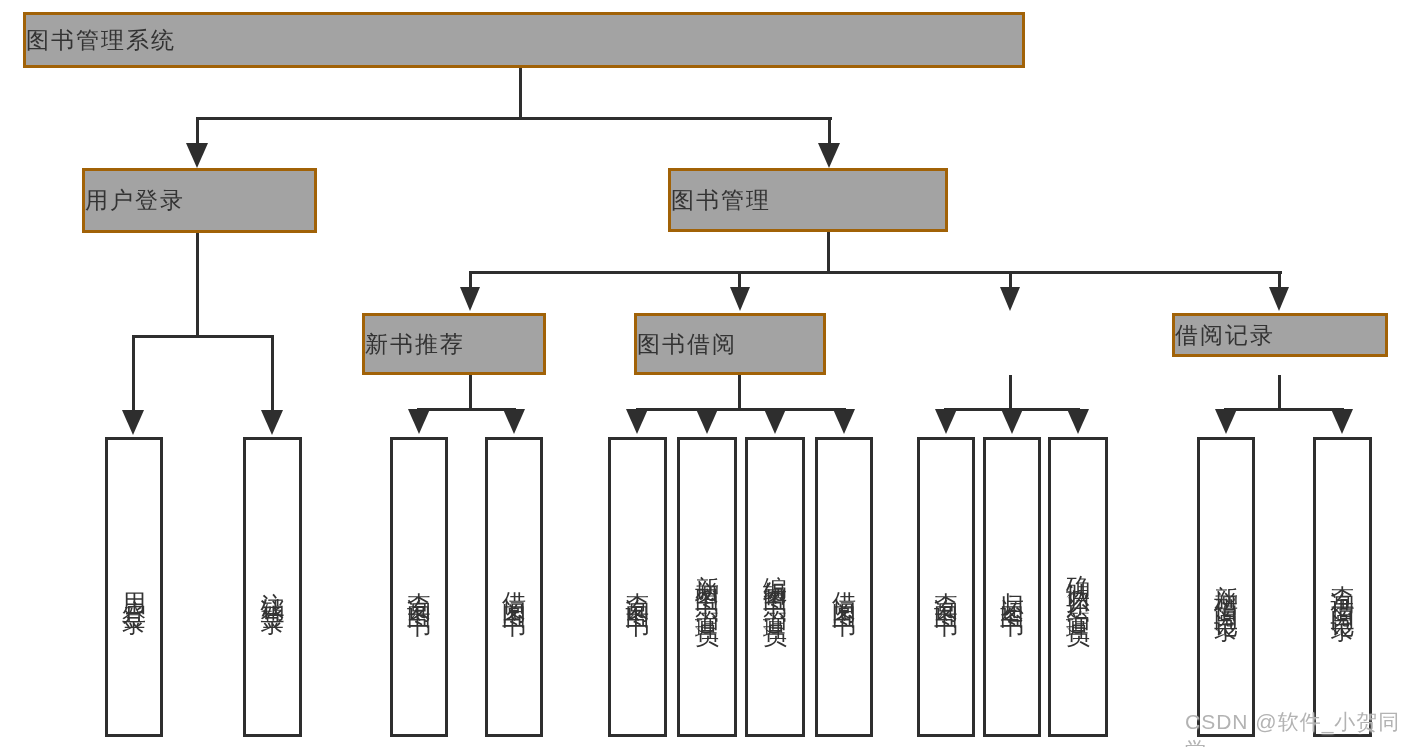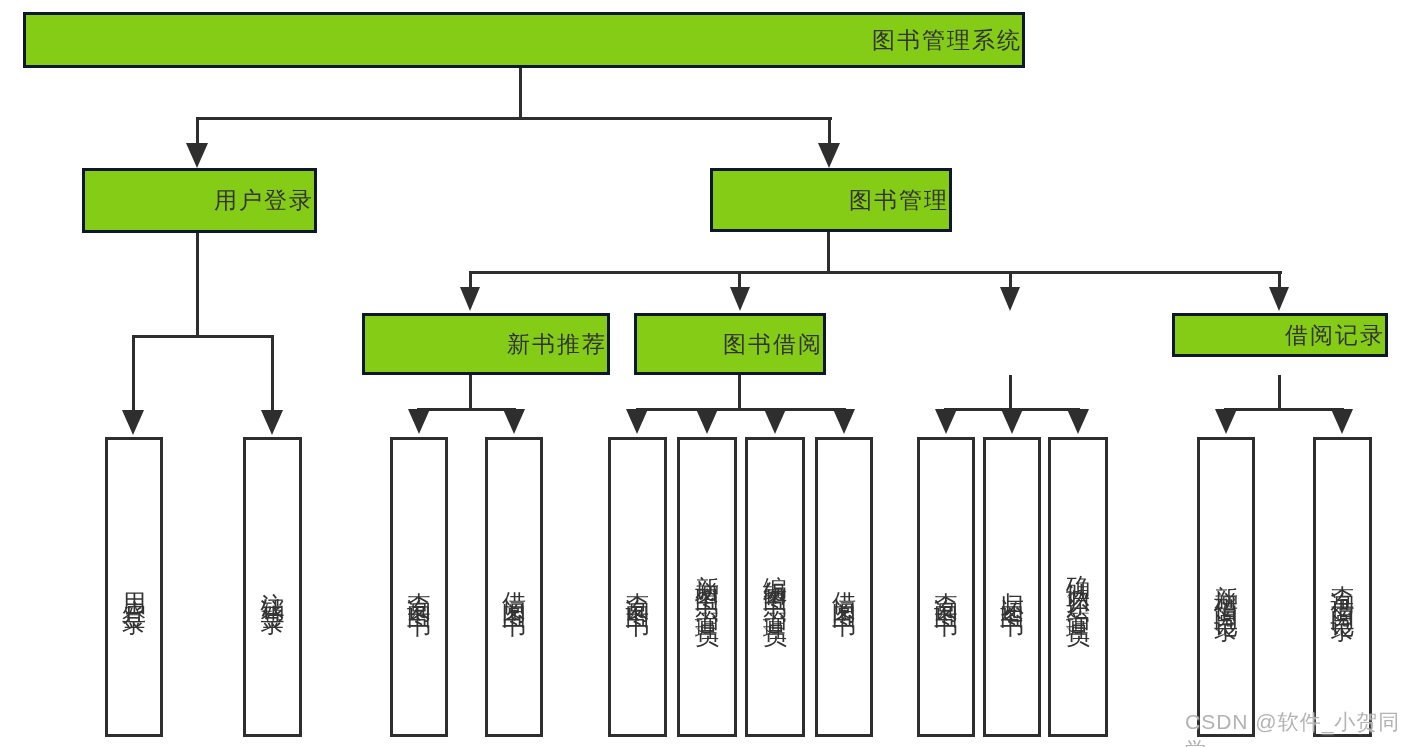--- a/index.html
+++ b/index.html
@@ -2,22 +2,22 @@
 <html><head>
 <meta charset="utf-8">
 <style>
   html,body{margin:0;padding:0;background:#fff;}
   .canvas{
     position:relative;width:1405px;height:747px;background:#fff;overflow:hidden;
     font-family:"Liberation Sans","DejaVu Sans",sans-serif;
   }
   
   .hbox{
-    position:absolute;box-sizing:border-box;border:3px solid #0f172a;background:#84cc16;
-    display:flex;align-items:center;justify-content:flex-end;z-index:2;
+    position:absolute;box-sizing:border-box;border:3px solid #a16207;background:#a3a3a3;
+    display:flex;align-items:center;justify-content:flex-start;z-index:2;
   }
   .hbox span{font-size:23px;color:#333;letter-spacing:2px;line-height:1;}
   
   .vbox{
     position:absolute;box-sizing:border-box;border:3px solid #2e2e2e;background:#fff;
     display:flex;align-items:center;justify-content:center;z-index:2;
     top:437px;height:300px;
   }
   .vbox span{
     writing-mode:vertical-rl;text-orientation:mixed;
@@ -90,25 +90,25 @@
   <div class="ah" style="left:1215px;top:409px"></div>
   <div class="ah" style="left:1331px;top:409px"></div>
 
   <div class="hbox" style="left:23px;top:12px;width:1002px;height:56px">
     <span>图书管理系统</span>
   </div>
 
   <div class="hbox" style="left:82px;top:168px;width:235px;height:65px">
     <span>用户登录</span>
   </div>
-  <div class="hbox" style="left:710px;top:168px;width:242px;height:64px">
+  <div class="hbox" style="left:668px;top:168px;width:280px;height:64px">
     <span>图书管理</span>
   </div>
 
-  <div class="hbox" style="left:362px;top:313px;width:248px;height:62px">
+  <div class="hbox" style="left:362px;top:313px;width:184px;height:62px">
     <span>新书推荐</span>
   </div>
   <div class="hbox" style="left:634px;top:313px;width:192px;height:62px">
     <span>图书借阅</span>
   </div>
   <div class="hbox" style="left:1172px;top:313px;width:216px;height:44px">
     <span>借阅记录</span>
   </div>
 
   <div class="vbox" style="left:105px;width:58px">

